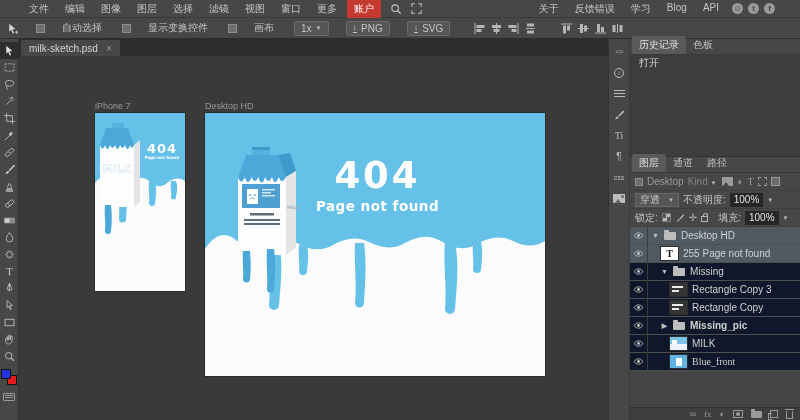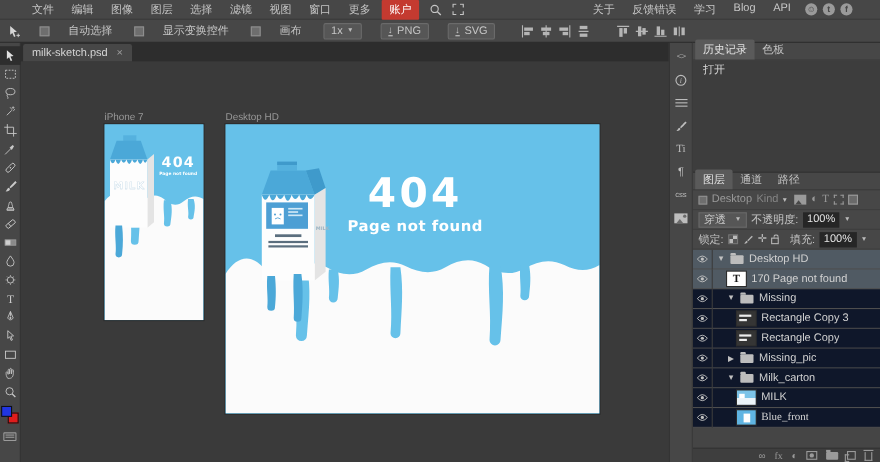--- a/index.html
+++ b/index.html
@@ -551,21 +551,21 @@
         </div>
         <div class="layerrow selected">
           <span class="eyebox">
             <svg width="11" height="9" viewBox="0 0 12 9">
               <path d="M1 4.5 Q6 -1.5 11 4.5 Q6 10.5 1 4.5 Z" fill="none" stroke="#c2c2c2" stroke-width=".9"></path>
               <circle cx="6" cy="4.5" r="1.6" fill="#c2c2c2"></circle>
             </svg>
           </span>
           <span class="rowbody" style="padding-left: 13px;">
             <span class="thumb thumb-text">T</span>
-            <span class="lname">170 Page not found</span>
+            <span class="lname">255 Page not found</span>
           </span>
         </div>
         <div class="layerrow">
           <span class="eyebox">
             <svg width="11" height="9" viewBox="0 0 12 9">
               <path d="M1 4.5 Q6 -1.5 11 4.5 Q6 10.5 1 4.5 Z" fill="none" stroke="#c2c2c2" stroke-width=".9"></path>
               <circle cx="6" cy="4.5" r="1.6" fill="#c2c2c2"></circle>
             </svg>
           </span>
           <span class="rowbody" style="padding-left: 13px;">
@@ -598,37 +598,24 @@
             <span class="lname">Rectangle Copy</span>
           </span>
         </div>
         <div class="layerrow">
           <span class="eyebox">
             <svg width="11" height="9" viewBox="0 0 12 9">
               <path d="M1 4.5 Q6 -1.5 11 4.5 Q6 10.5 1 4.5 Z" fill="none" stroke="#c2c2c2" stroke-width=".9"></path>
               <circle cx="6" cy="4.5" r="1.6" fill="#c2c2c2"></circle>
             </svg>
           </span>
-          <span class="rowbody" style="padding-left: 13px;">
+          <span class="rowbody" style="padding-left: 13px; font-weight: bold;">
             <span class="tri">▶</span>
             <span class="folder"></span>
             <span class="lname">Missing_pic</span>
-          </span>
-        </div>
-        <div class="layerrow">
-          <span class="eyebox">
-            <svg width="11" height="9" viewBox="0 0 12 9">
-              <path d="M1 4.5 Q6 -1.5 11 4.5 Q6 10.5 1 4.5 Z" fill="none" stroke="#c2c2c2" stroke-width=".9"></path>
-              <circle cx="6" cy="4.5" r="1.6" fill="#c2c2c2"></circle>
-            </svg>
-          </span>
-          <span class="rowbody" style="padding-left: 13px;">
-            <span class="tri">▼</span>
-            <span class="folder"></span>
-            <span class="lname">Milk_carton</span>
           </span>
         </div>
         <div class="layerrow">
           <span class="eyebox">
             <svg width="11" height="9" viewBox="0 0 12 9">
               <path d="M1 4.5 Q6 -1.5 11 4.5 Q6 10.5 1 4.5 Z" fill="none" stroke="#c2c2c2" stroke-width=".9"></path>
               <circle cx="6" cy="4.5" r="1.6" fill="#c2c2c2"></circle>
             </svg>
           </span>
           <span class="rowbody" style="padding-left: 22px;">

